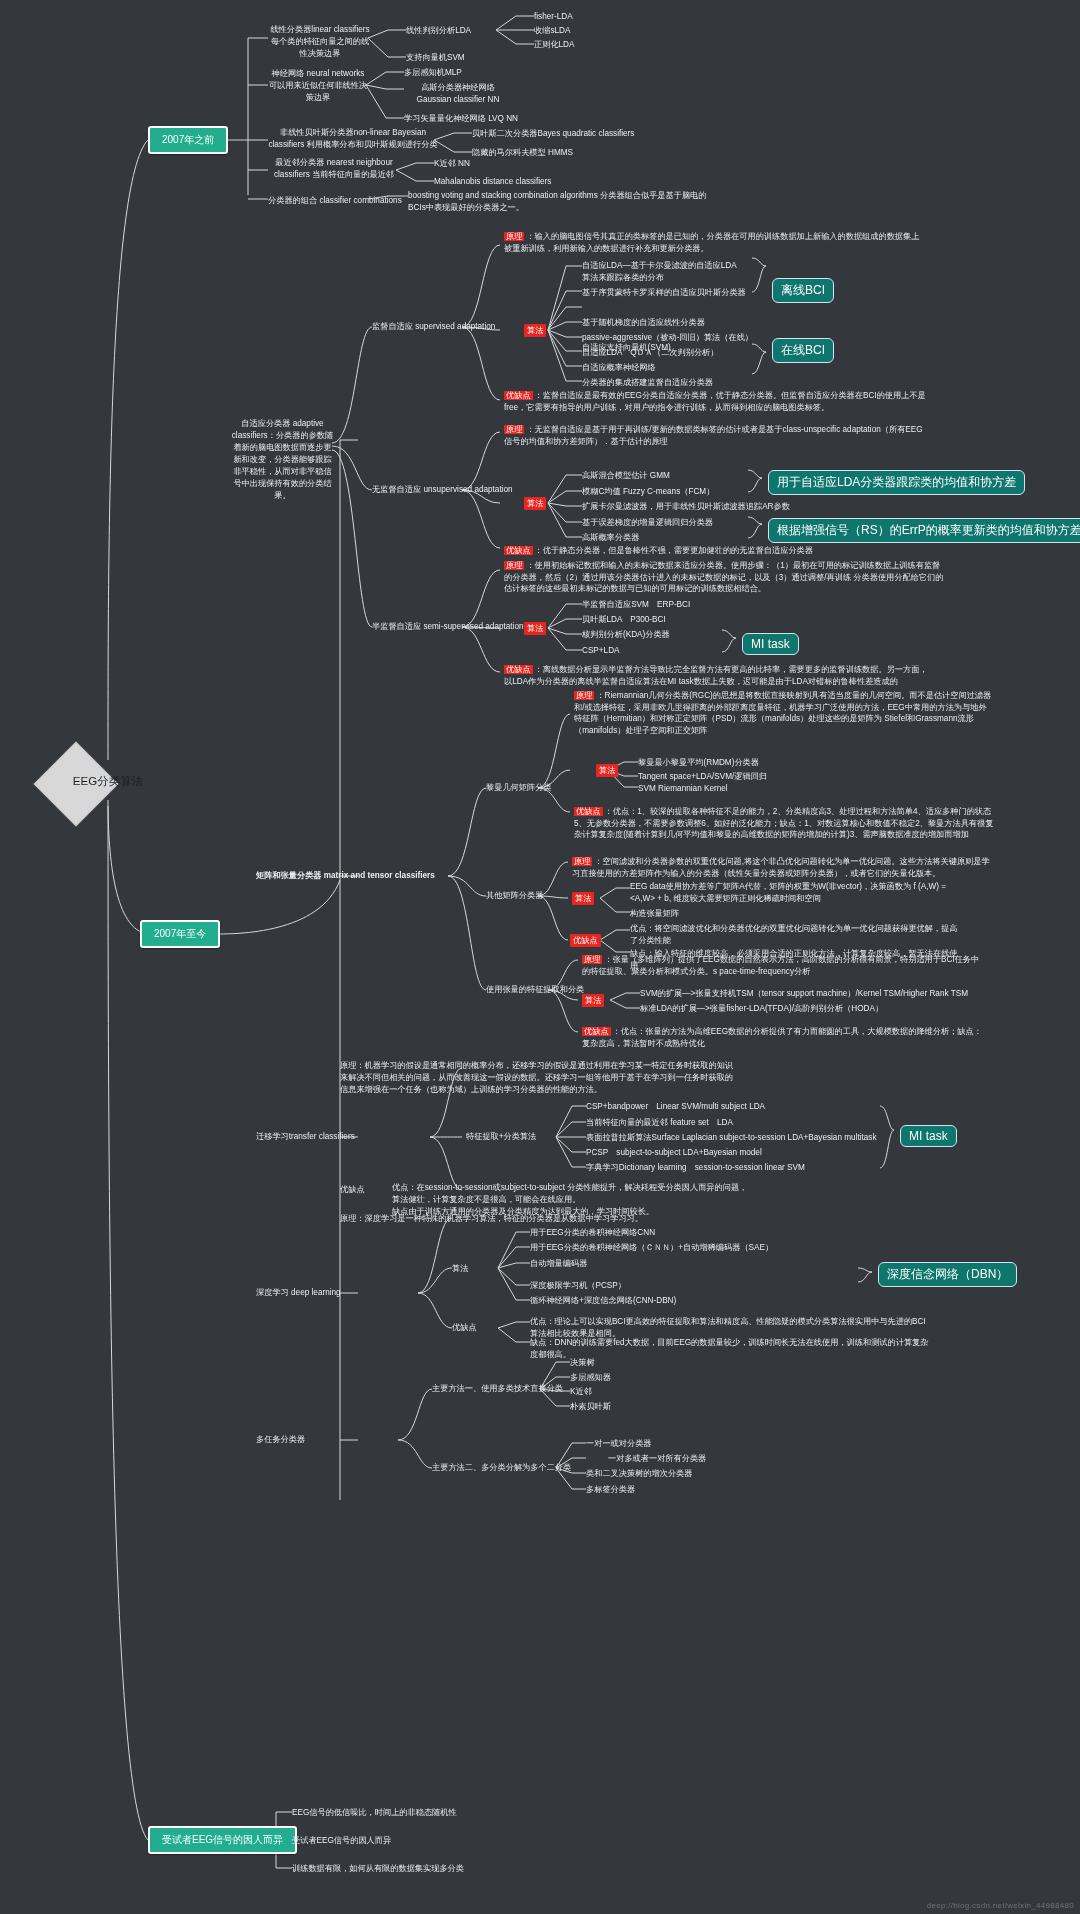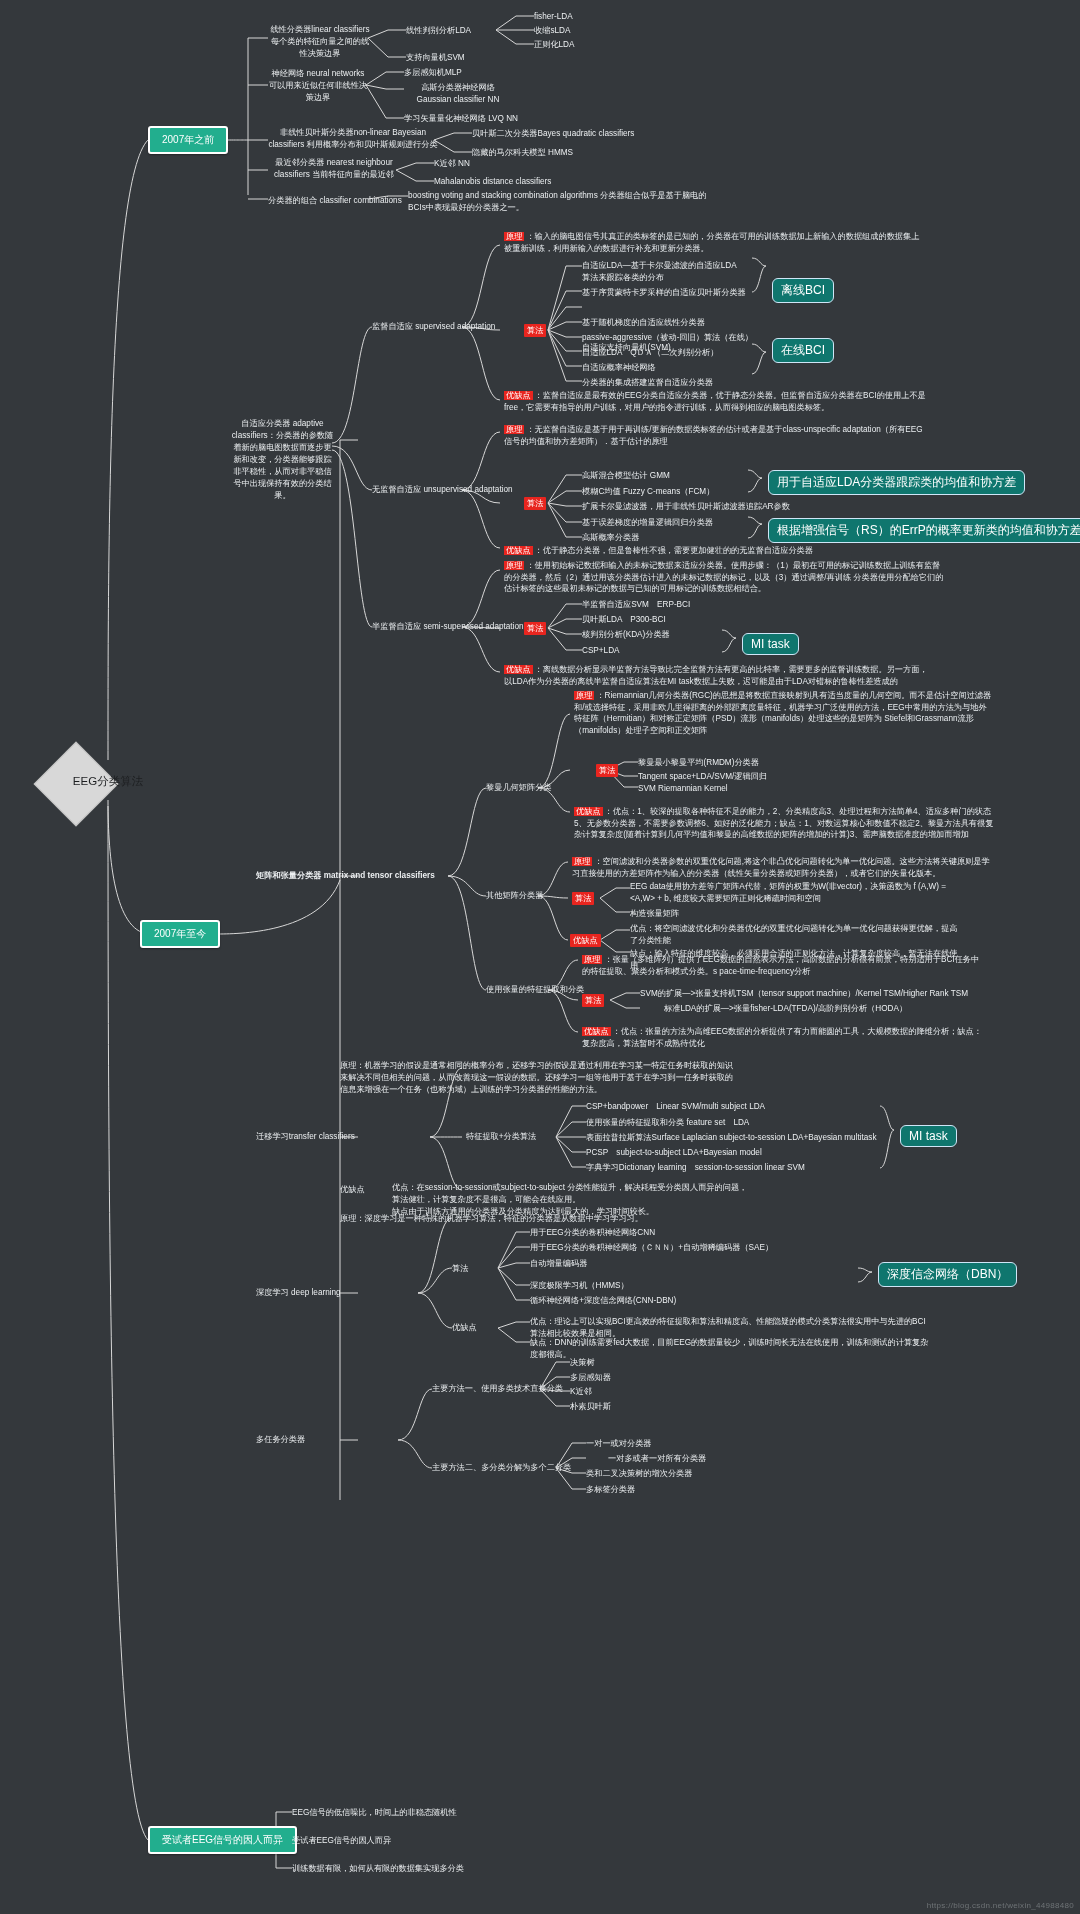--- a/index.html
+++ b/index.html
@@ -329,47 +329,47 @@
   <div class="node" style="left:630px;top:908px;">构造张量矩阵</div>
   <div class="kwblk" style="left:570px;top:934px;">优缺点</div>
   <div class="node wrap" style="left:630px;top:923px;width:330px;">优点：将空间滤波优化和分类器优化的双重优化问题转化为单一优化问题获得更优解，提高了分类性能</div>
   <div class="node wrap" style="left:630px;top:948px;width:330px;">缺点：输入特征的维度较高，必须采用合适的正则化方法，计算复杂度较高，暂无法在线使用</div>
 
   <div class="para" style="left:582px;top:954px;width:400px;">
     <span class="kw">原理</span><span>：张量（多维阵列）提供了EEG数据的自然表示方法，高阶数据的分析很有前景，特别适用于BCI任务中的特征提取、聚类分析和模式分类。s pace-time-frequency分析</span>
   </div>
   <div class="kwblk" style="left:582px;top:994px;">算法</div>
   <div class="node" style="left:640px;top:988px;">SVM的扩展—&gt;张量支持机TSM（tensor support machine）/Kernel TSM/Higher Rank TSM</div>
-  <div class="node" style="left:664px;top:1003px;">标准LDA的扩展—&gt;张量fisher-LDA(TFDA)/高阶判别分析（HODA）</div>
+  <div class="node" style="left:640px;top:1003px;">标准LDA的扩展—&gt;张量fisher-LDA(TFDA)/高阶判别分析（HODA）</div>
   <div class="para" style="left:582px;top:1026px;width:400px;">
     <span class="kw">优缺点</span><span>：优点：张量的方法为高维EEG数据的分析提供了有力而能圆的工具，大规模数据的降维分析；缺点：复杂度高，算法暂时不成熟待优化</span>
   </div>
 
   <div class="node" style="left:256px;top:1131px;">迁移学习transfer classifiers</div>
   <div class="node wrap" style="left:340px;top:1060px;width:396px;">原理：机器学习的假设是通常相同的概率分布，还移学习的假设是通过利用在学习某一特定任务时获取的知识来解决不同但相关的问题，从而改善现这一假设的数据。还移学习一组等他用于基于在学习到一任务时获取的信息来增强在一个任务（也称为域）上训练的学习分类器的性能的方法。</div>
   <div class="node" style="left:466px;top:1131px;">特征提取+分类算法</div>
   <div class="node" style="left:586px;top:1101px;">CSP+bandpower　Linear SVM/multi subject LDA</div>
-  <div class="node" style="left:586px;top:1117px;">使用张量的特征提取和分类 feature set　LDA</div>
+  <div class="node" style="left:586px;top:1117px;">当前特征向量的最近邻 feature set　LDA</div>
   <div class="node" style="left:586px;top:1132px;">表面拉普拉斯算法Surface Laplacian subject-to-session LDA+Bayesian multitask</div>
   <div class="node" style="left:586px;top:1147px;">PCSP　subject-to-subject LDA+Bayesian model</div>
   <div class="node" style="left:586px;top:1162px;">字典学习Dictionary learning　session-to-session linear SVM</div>
   <div class="blue" style="left:900px;top:1125px;"><span>MI task</span></div>
   <div class="kwblk" style="left:340px;top:1184px;background:none;color:#e9edf0;padding:0;">优缺点</div>
   <div class="node wrap" style="left:392px;top:1182px;width:360px;">优点：在session-to-session或subject-to-subject 分类性能提升，解决耗程受分类因人而异的问题，算法健壮，计算复杂度不是很高，可能会在线应用。</div>
   <div class="node wrap" style="left:392px;top:1206px;width:360px;">缺点由于训练方通用的分类器及分类精度为达到最大的，学习时间较长。</div>
 
   <div class="node" style="left:256px;top:1287px;">深度学习 deep learning</div>
   <div class="para" style="left:340px;top:1213px;width:420px;">
     <span>原理</span><span>：深度学习是一种特殊的机器学习算法，特征的分类器是从数据中学习学习习。</span>
   </div>
   <div class="node" style="left:452px;top:1263px;">算法</div>
   <div class="node" style="left:530px;top:1227px;">用于EEG分类的卷积神经网络CNN</div>
   <div class="node" style="left:530px;top:1242px;">用于EEG分类的卷积神经网络（ＣＮＮ）+自动增稀编码器（SAE）</div>
   <div class="node" style="left:530px;top:1258px;">自动增量编码器</div>
-  <div class="node" style="left:530px;top:1280px;">深度极限学习机（HMMS）</div>
+  <div class="node" style="left:530px;top:1280px;">深度极限学习机（PCSP）</div>
   <div class="node" style="left:530px;top:1295px;">循环神经网络+深度信念网络(CNN-DBN)</div>
   <div class="blue" style="left:878px;top:1262px;"><span>深度信念网络（DBN）</span></div>
   <div class="node" style="left:452px;top:1322px;">优缺点</div>
   <div class="node wrap" style="left:530px;top:1316px;width:400px;">优点：理论上可以实现BCI更高效的特征提取和算法和精度高、性能隐疑的模式分类算法很实用中与先进的BCI算法相比较效果是相同。</div>
   <div class="node wrap" style="left:530px;top:1337px;width:400px;">缺点：DNN的训练需要fed大数据，目前EEG的数据量较少，训练时间长无法在线使用，训练和测试的计算复杂度都很高。</div>
 
   <div class="node" style="left:256px;top:1434px;">多任务分类器</div>
   <div class="node" style="left:432px;top:1383px;">主要方法一、使用多类技术直接分类</div>
   <div class="node" style="left:570px;top:1357px;">决策树</div>
   <div class="node" style="left:570px;top:1372px;">多层感知器</div>
@@ -379,14 +379,14 @@
   <div class="node" style="left:432px;top:1462px;">主要方法二、多分类分解为多个二分类</div>
   <div class="node" style="left:586px;top:1438px;">一对一或对分类器</div>
   <div class="node" style="left:586px;top:1453px;margin-left:22px;">一对多或者一对所有分类器</div>
   <div class="node" style="left:586px;top:1468px;">类和二叉决策树的增次分类器</div>
   <div class="node" style="left:586px;top:1484px;">多标签分类器</div>
 
   <div class="node" style="left:292px;top:1807px;">EEG信号的低信噪比，时间上的非稳态随机性</div>
   <div class="node" style="left:292px;top:1835px;">受试者EEG信号的因人而异</div>
   <div class="node" style="left:292px;top:1863px;">训练数据有限，如何从有限的数据集实现多分类</div>
 
-  <div class="wm">https://blog.csdn.net/weixin_44988480</div>
+  <div class="wm">deep://blog.csdn.net/weixin_44988480</div>
 </div>
 
 </body></html>

